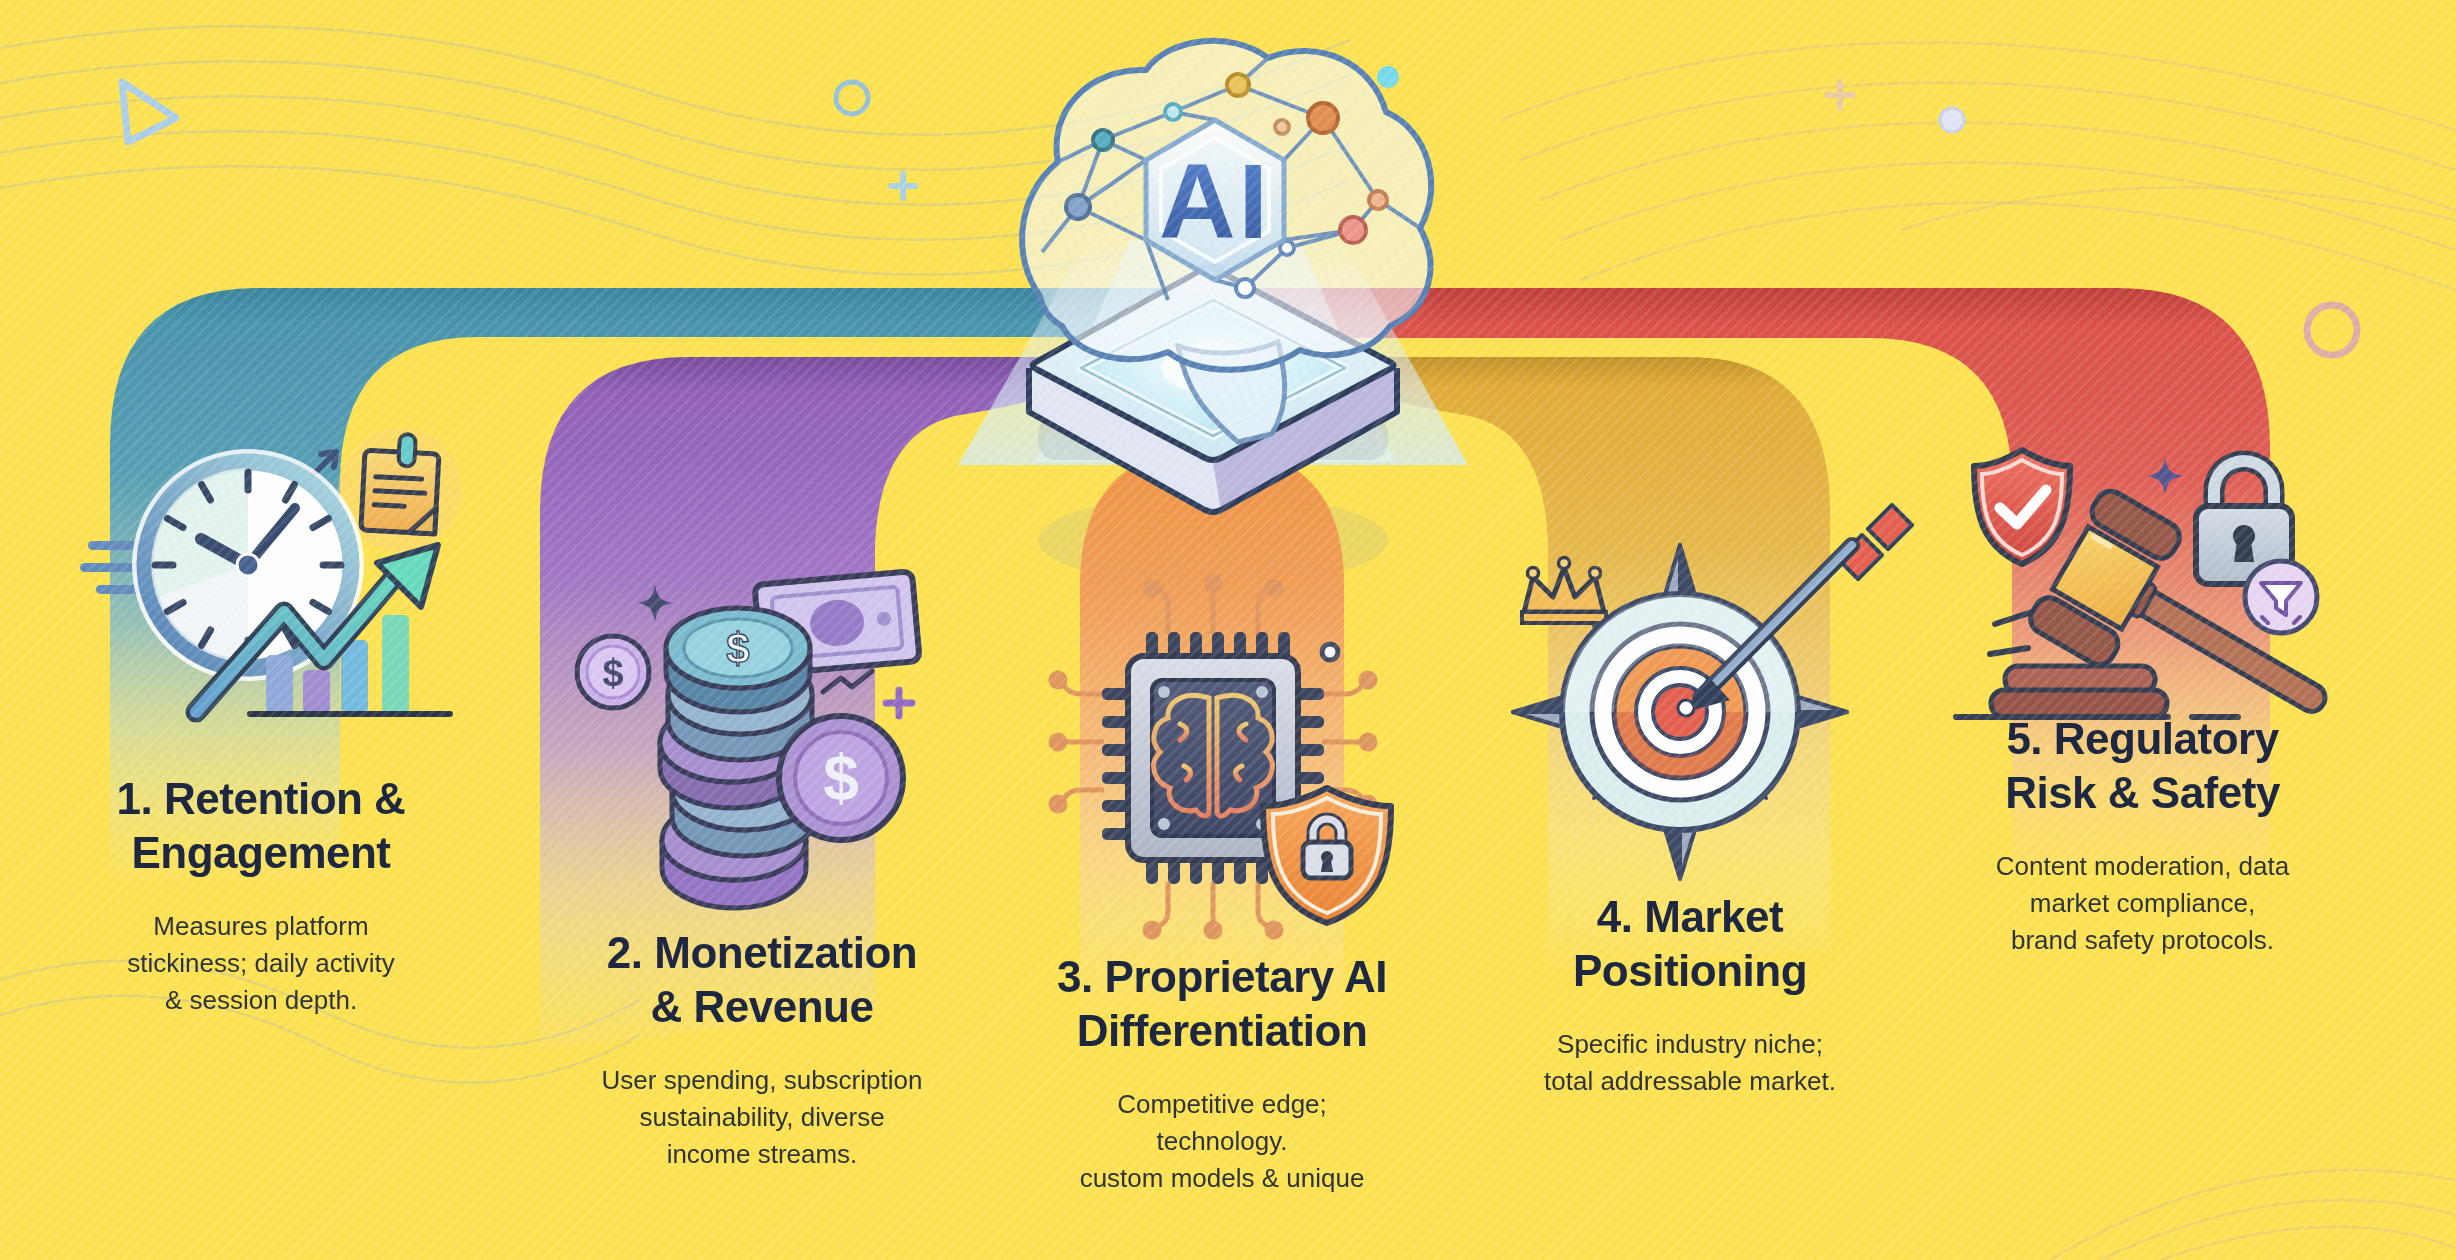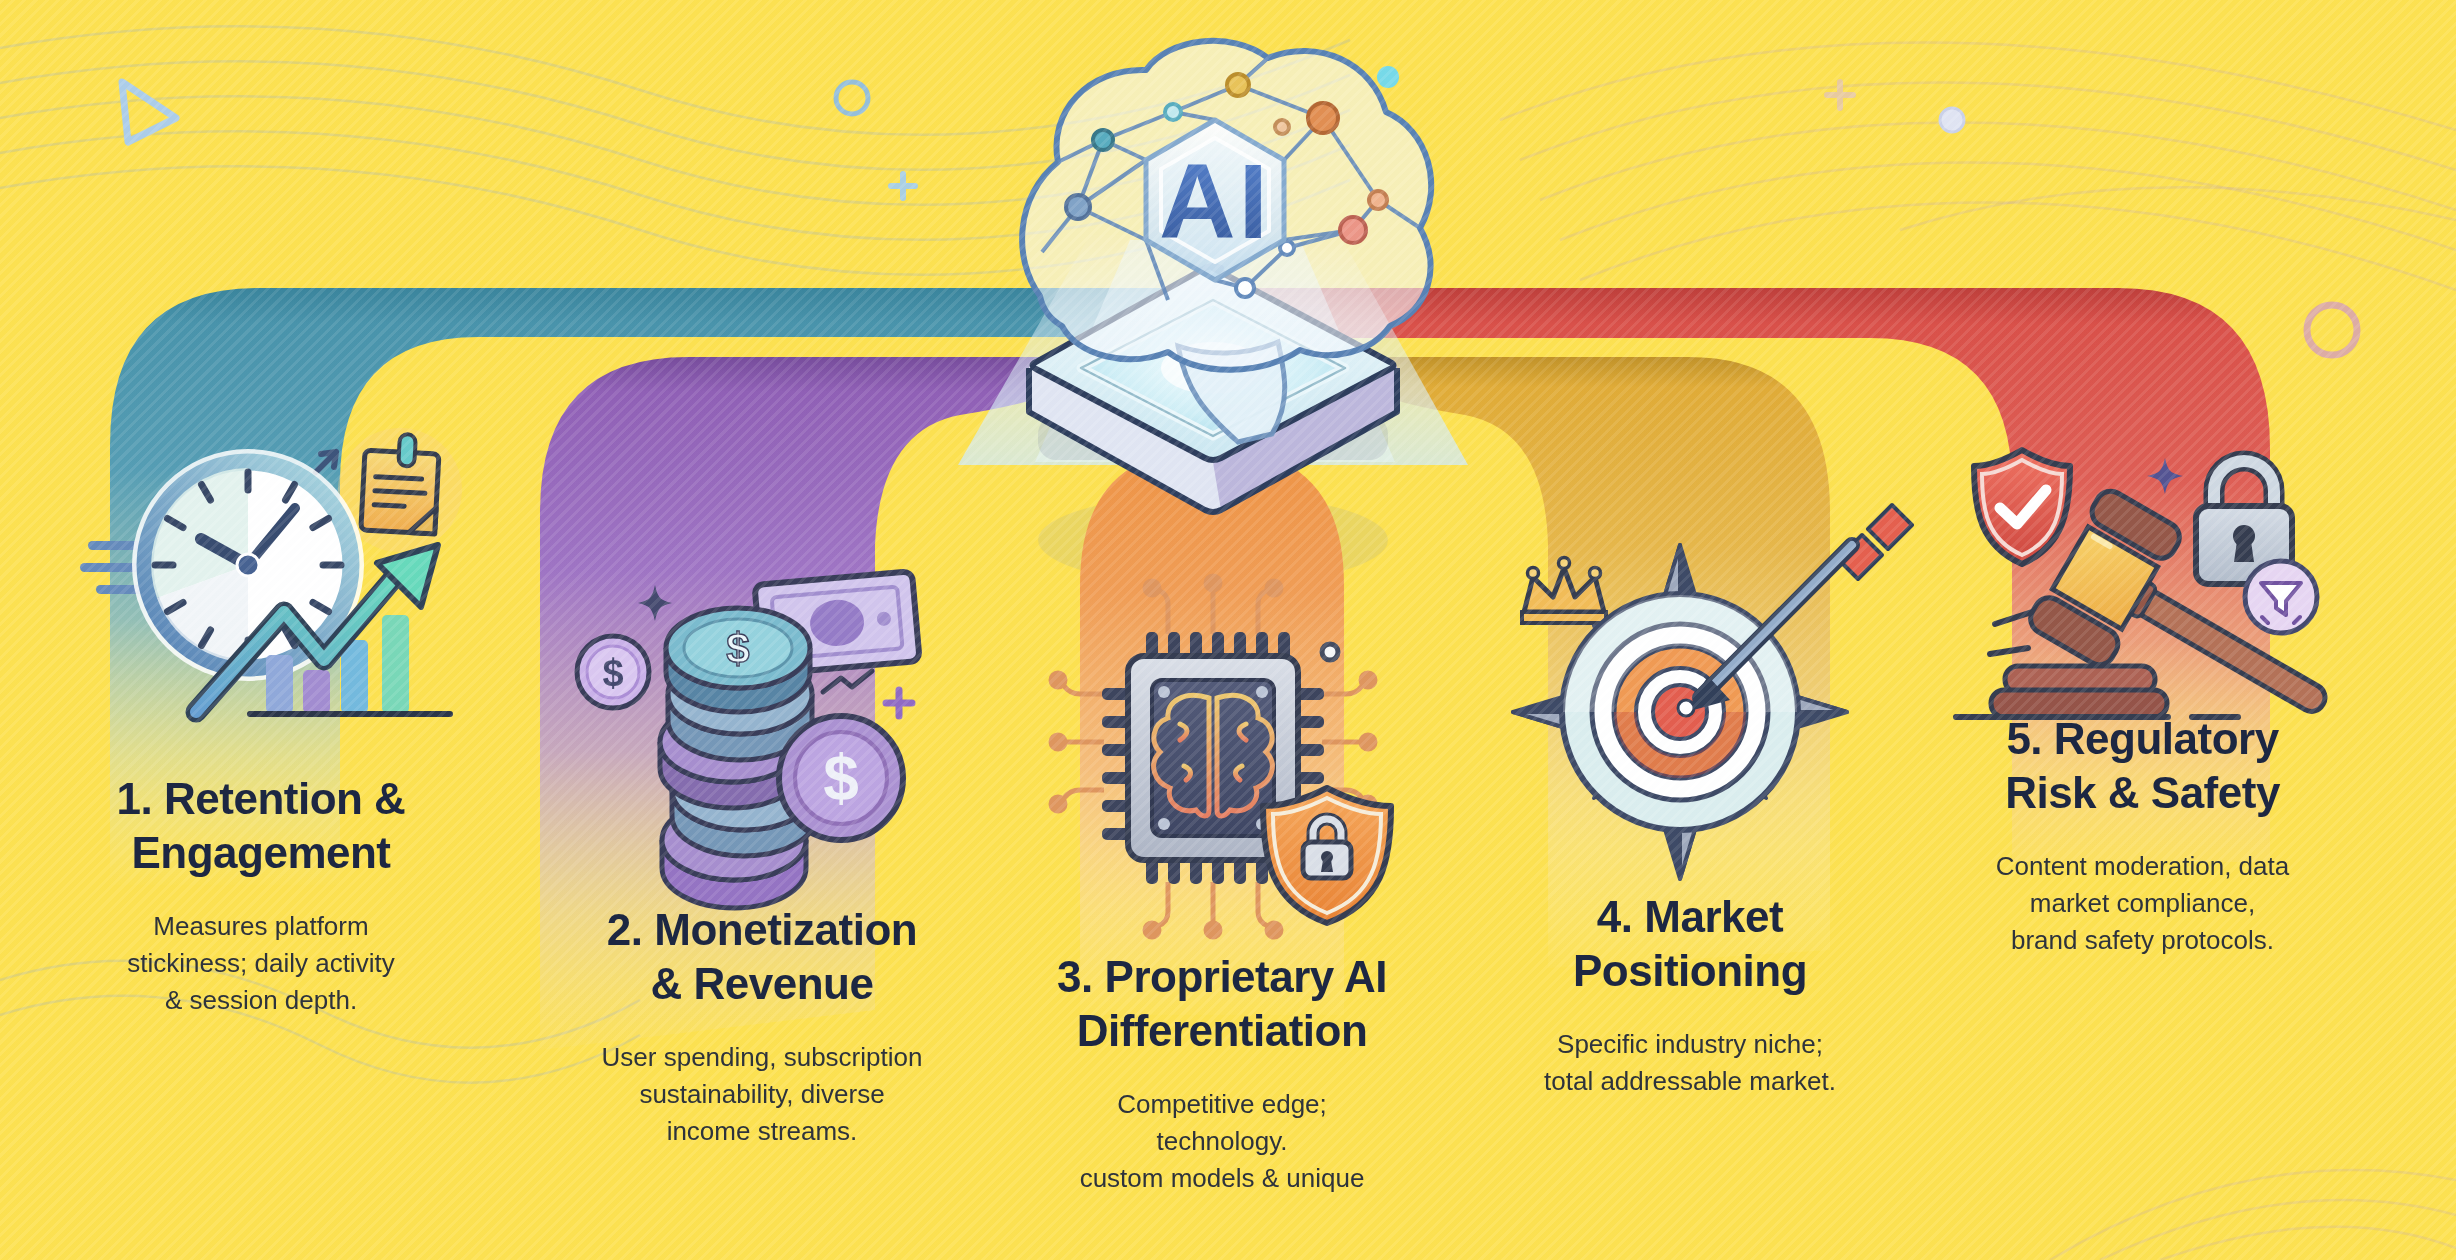--- a/index.html
+++ b/index.html
@@ -6,21 +6,21 @@
   .stage{position:relative;width:2456px;height:1260px;overflow:hidden;
          background:#fde047;font-family:"Liberation Sans",sans-serif;}
   .stage::after{content:"";position:absolute;inset:0;pointer-events:none;
     background:repeating-linear-gradient(135deg,rgba(255,255,255,.28) 0 3px,rgba(230,234,238,.12) 3px 8px);
     opacity:.5;}
   svg.art{position:absolute;left:0;top:0;width:2456px;height:1260px;}
   .block{position:absolute;text-align:center;z-index:5;}
   .title{font-weight:700;font-size:44px;line-height:54px;color:#1d2742;letter-spacing:-.5px;}
   .desc{margin-top:28px;font-size:26px;line-height:37px;color:#2e333c;}
   .b1{left:51px;top:760px;width:420px;margin-top:12px;}
-  .b2{left:530px;top:903px;width:464px;}
+  .b2{left:530px;top:926px;width:464px;}
   .b3{left:985px;top:950px;width:474px;}
   .b4{left:1455px;top:890px;width:470px;}
   .b5{left:1915px;top:712px;width:455px;}
 </style>
 </head>
 <body>
 
 <div class="stage">
 
 <svg class="art" viewBox="0 0 2456 1260">

